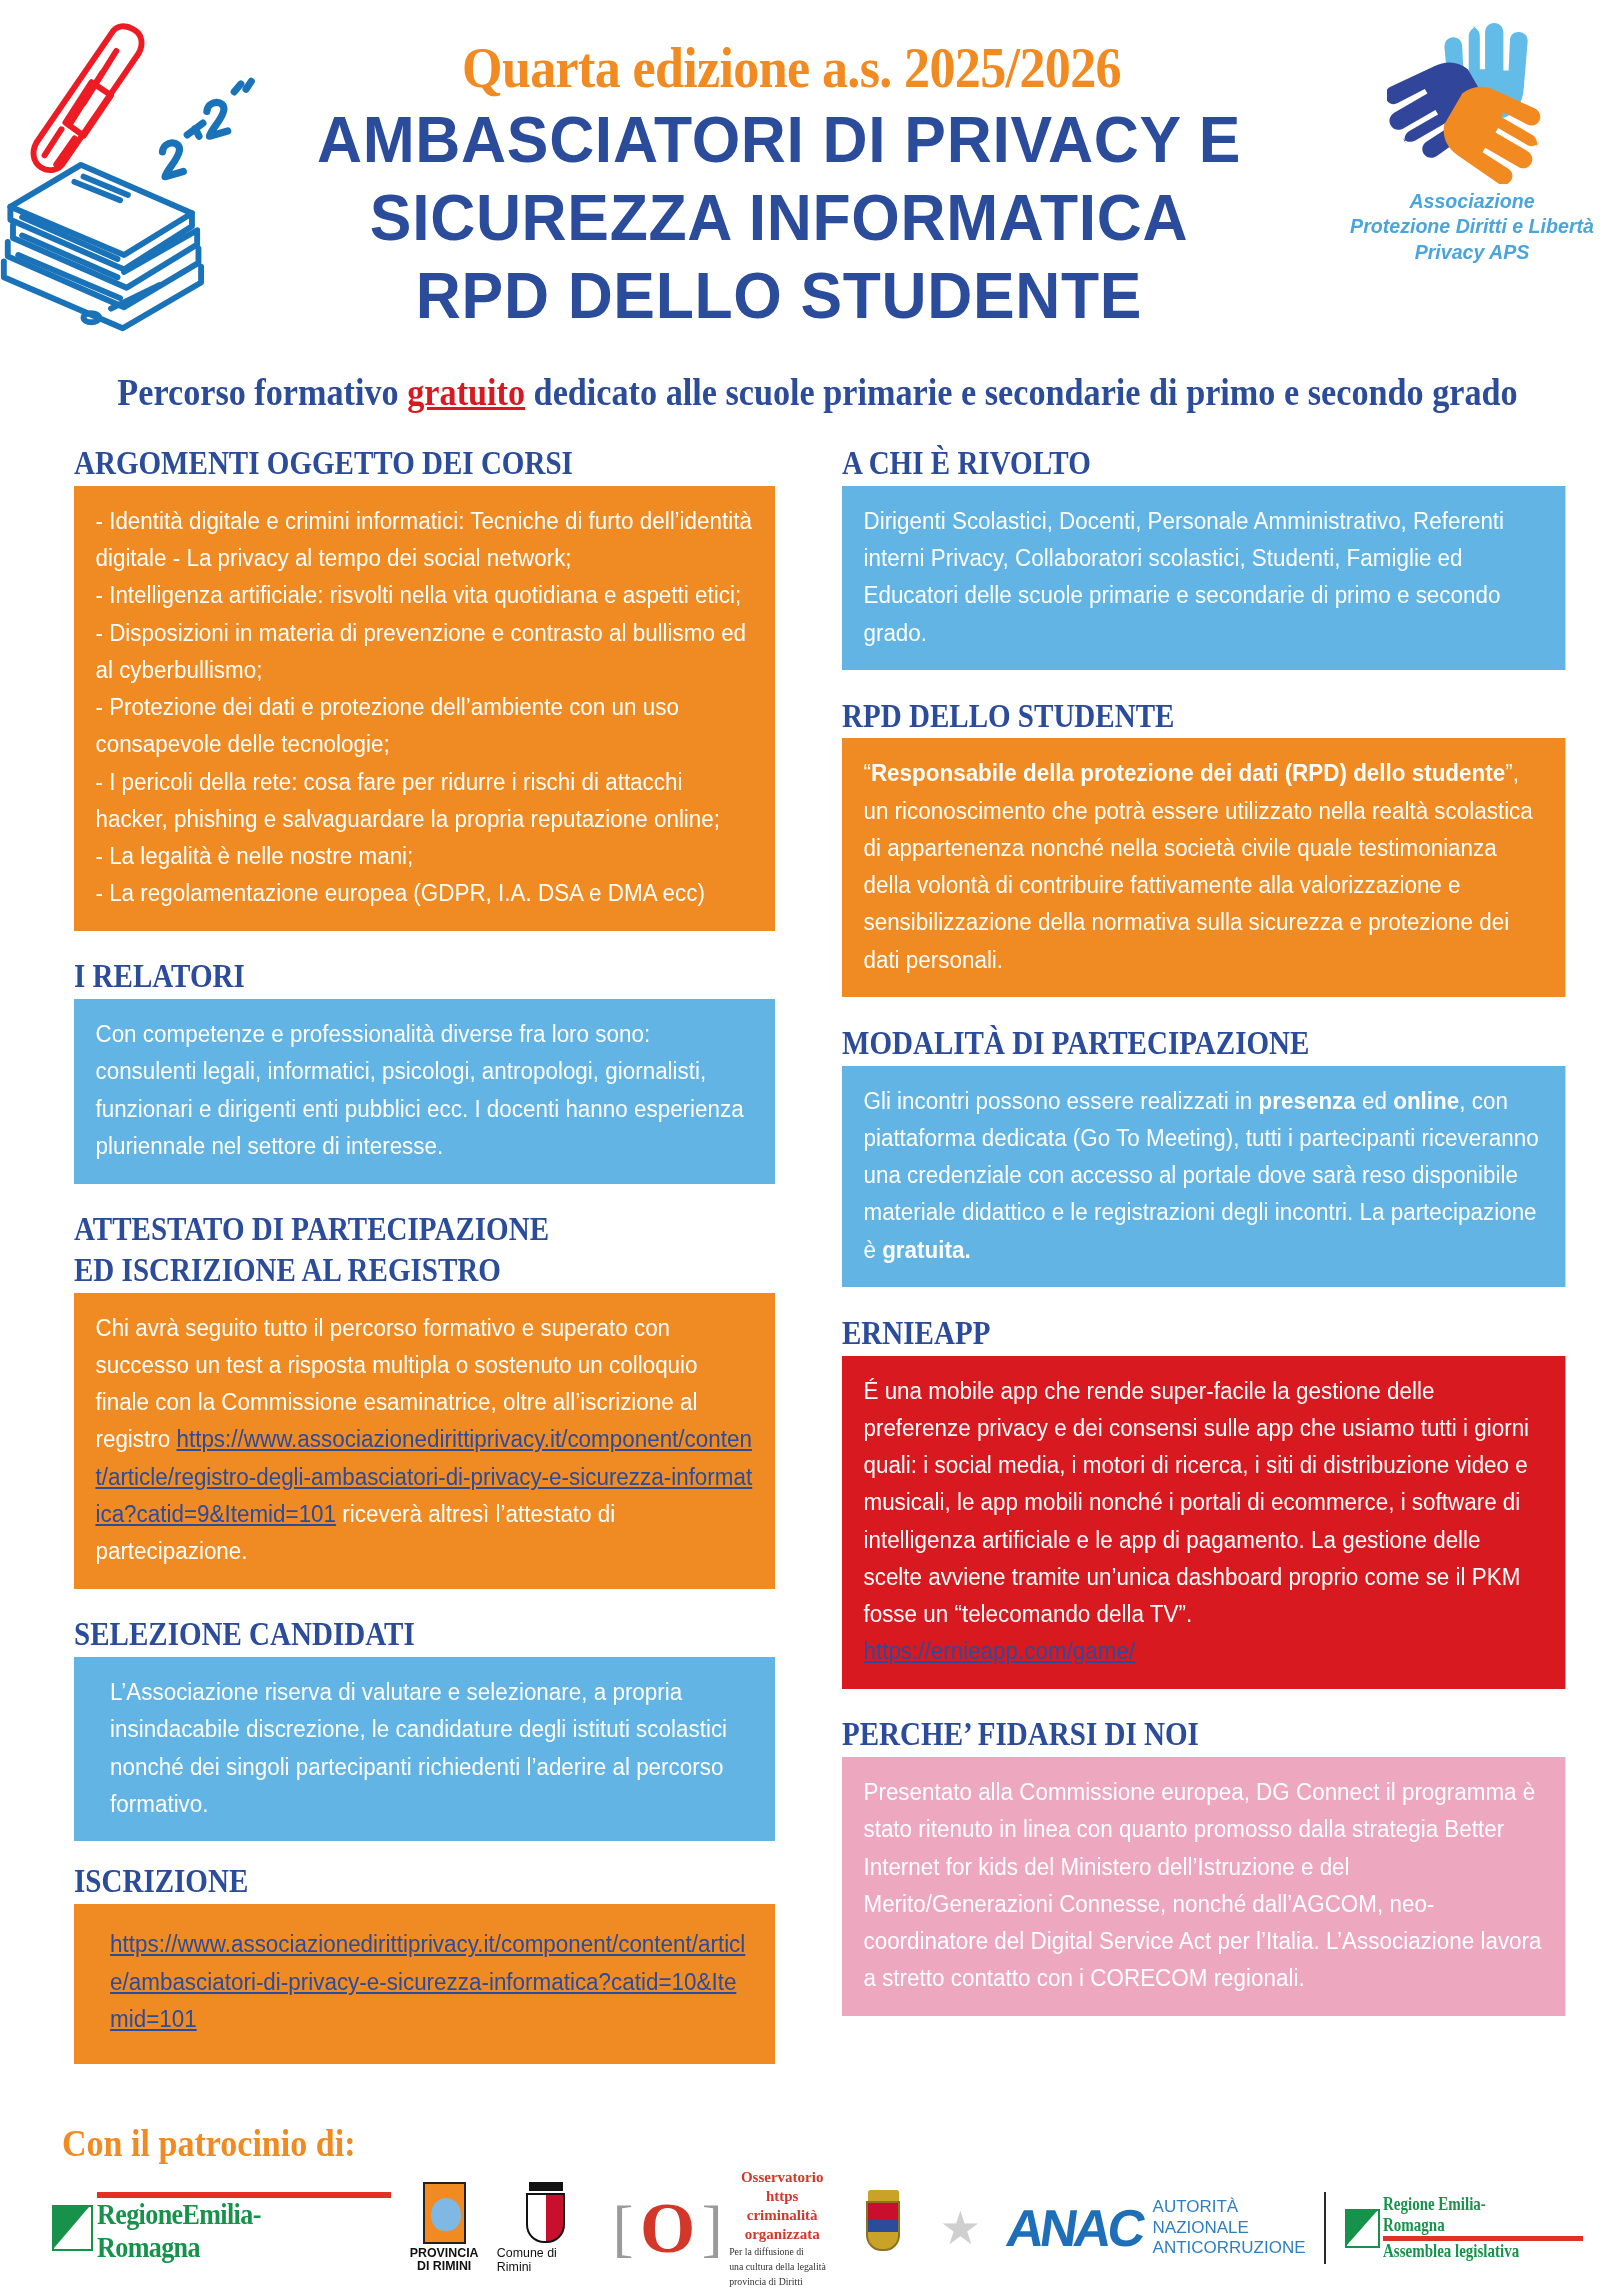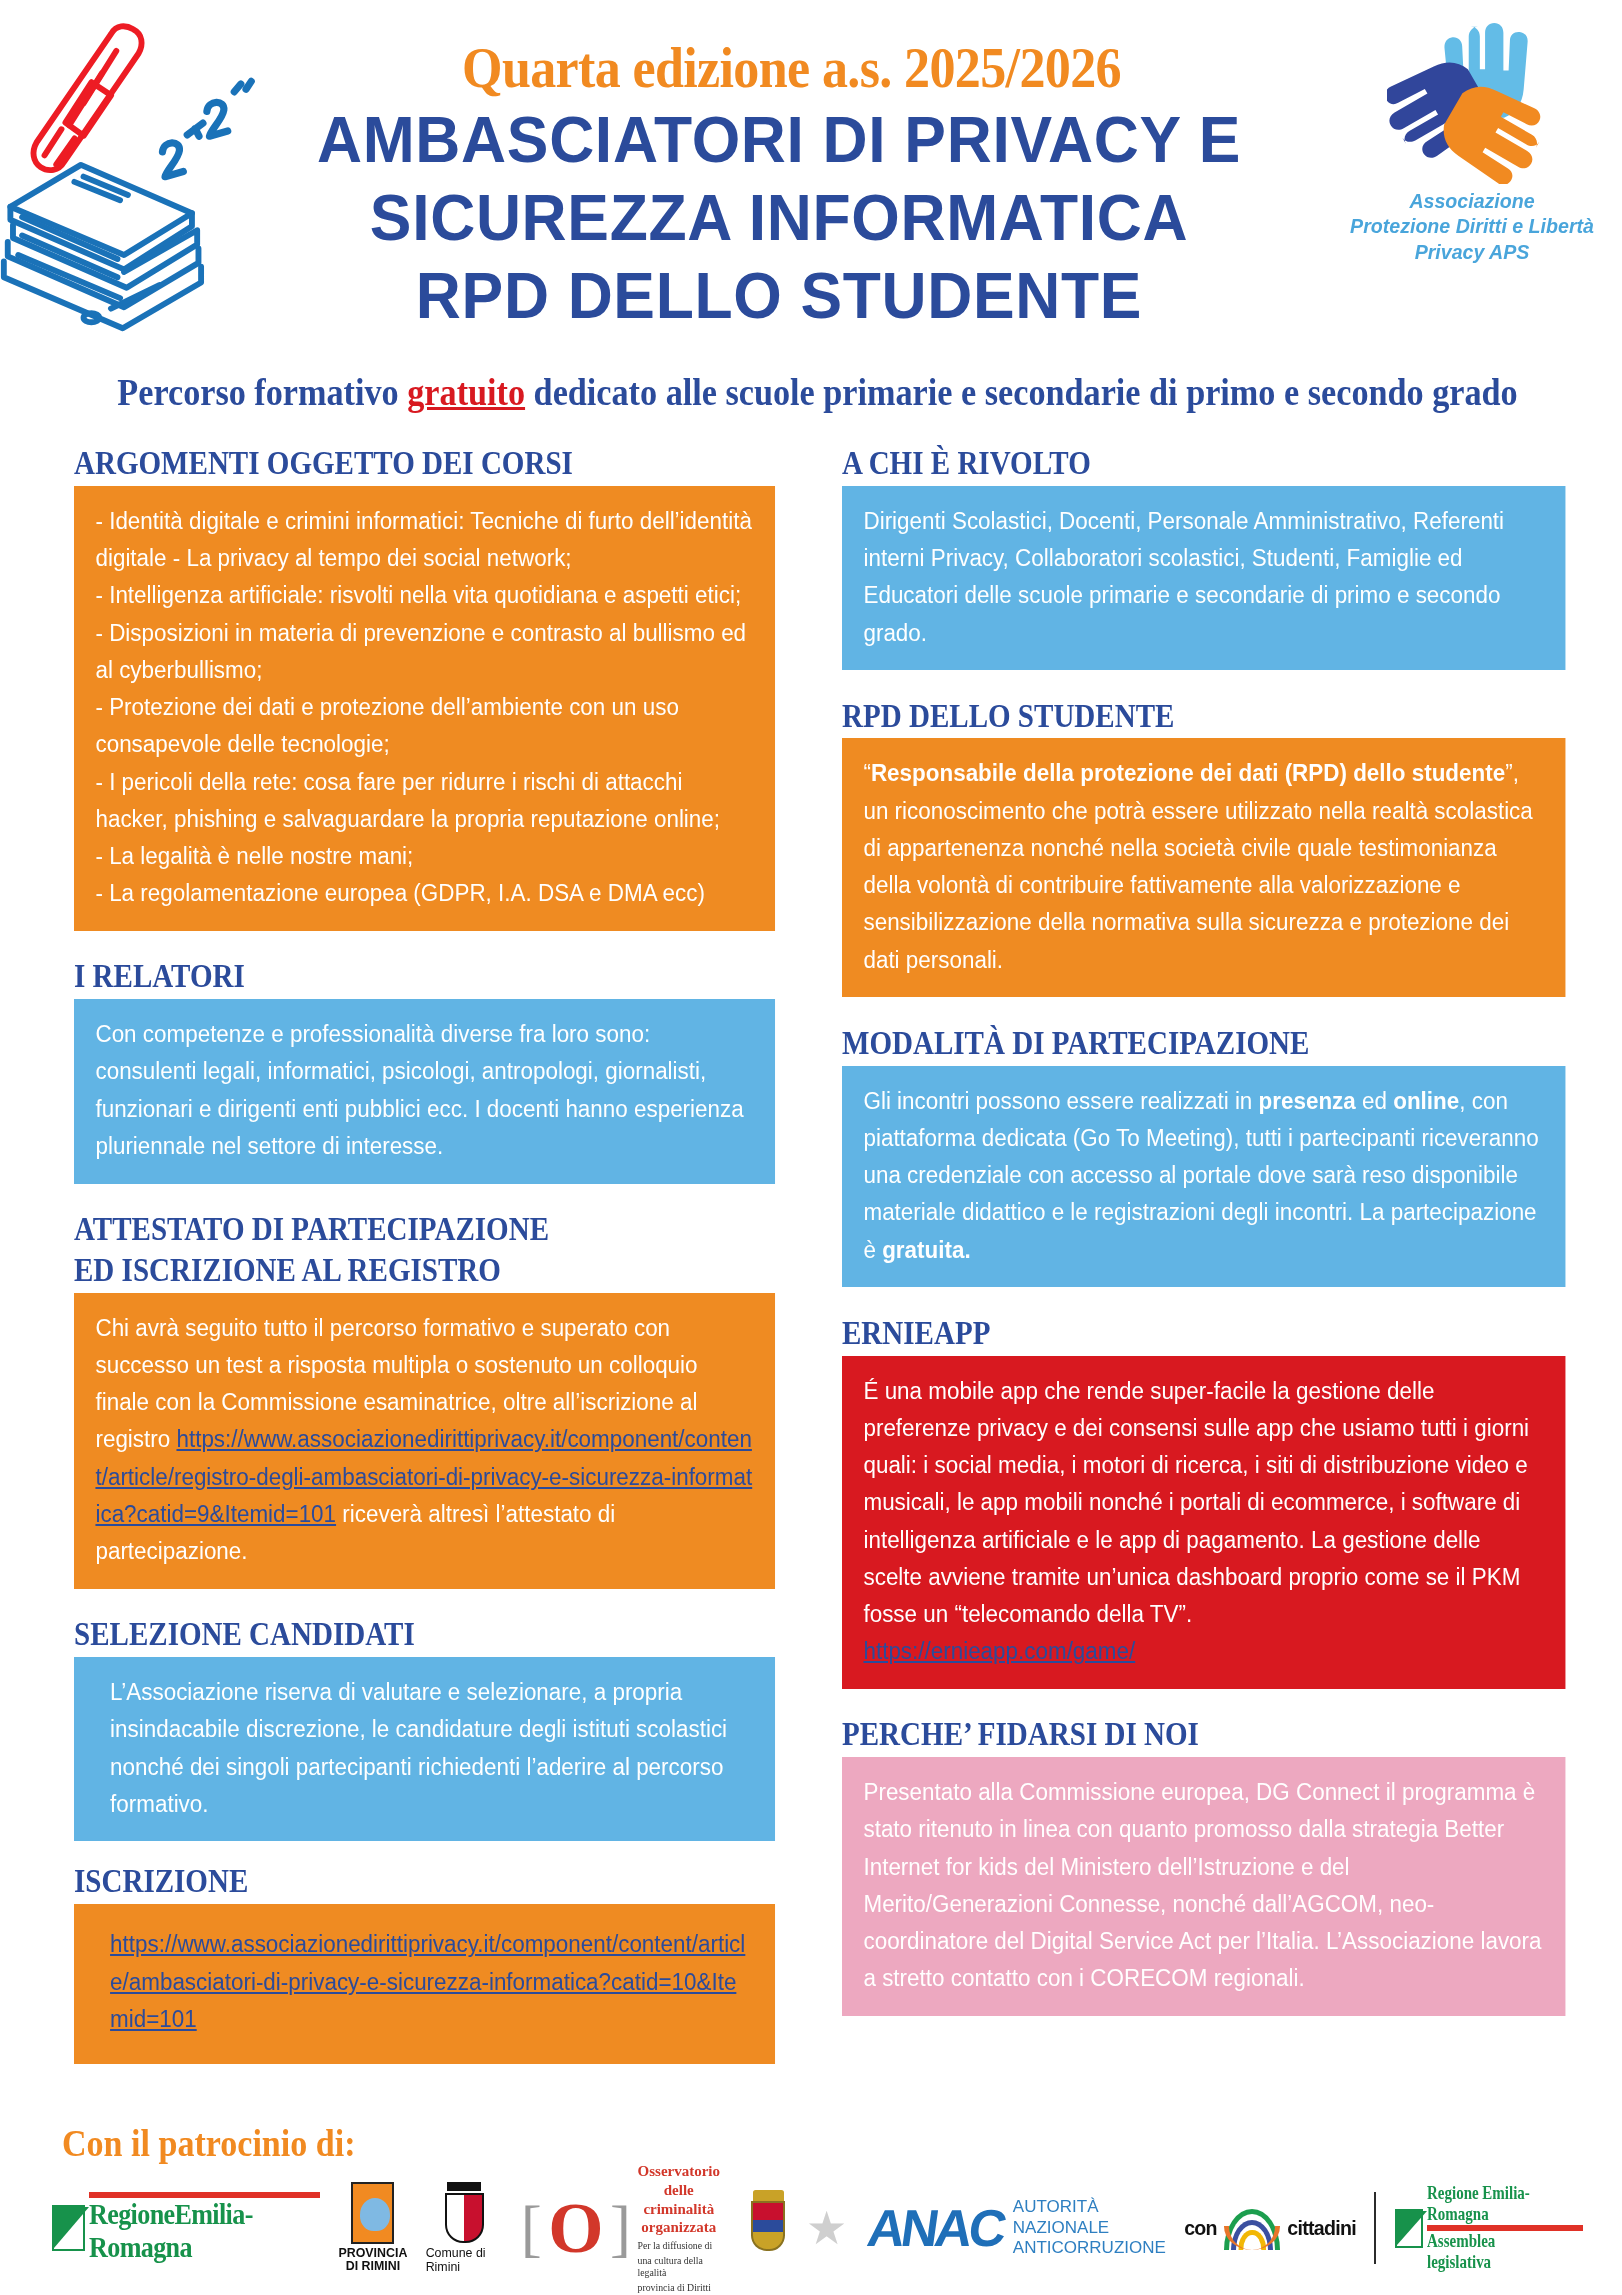--- a/index.html
+++ b/index.html
@@ -349,21 +349,21 @@
       <div class="shield"></div>
       <div class="lbl">Comune di Rimini</div>
     </div>
 
     <div class="logo oss">
       <span class="bracket">[</span>
       <span class="o">O</span>
       <span class="bracket">]</span>
       <div class="txt">
         <div class="t1">Osservatorio</div>
-        <div class="t1">delle criminalità</div>
+        <div class="t1">https criminalità</div>
         <div class="t1">organizzata</div>
         <div class="t2">Per la diffusione di</div>
         <div class="t2">una cultura della legalità</div>
         <div class="t2">provincia di Diritti</div>
       </div>
     </div>
 
     <div class="logo ps">
       <div class="crown"></div>
       <div class="shield"></div>
@@ -375,30 +375,20 @@
 
     <div class="logo anac">
       <span class="mark">ANAC</span>
       <span class="lines">
         <div>AUTORITÀ</div>
         <div>NAZIONALE</div>
         <div>ANTICORRUZIONE</div>
       </span>
     </div>
 
-    <div class="logo concit">
-      <span class="lbl">con</span>
-      <span class="arcs">
-        <span class="arc" style="width:56px;height:41px;border-width:5.9px;border-color:#1C9E4E;"></span>
-        <span class="arc" style="width:42px;height:30px;border-width:5.9px;border-color:#3B4FA0;"></span>
-        <span class="arc" style="width:27.5px;height:19.6px;border-width:5.9px;border-color:#F2B705;"></span>
-        <span class="arc" style="width:56px;height:23.6px;border-width:5.9px;border-color:#E8752A;border-top:none;border-radius:0 0 50% 50% / 0 0 100% 100%;"></span>
-      </span>
-      <span class="lbl">cittadini</span>
-    </div>
 
     <div class="divider"></div>
 
     <div class="logo rer2">
       <div class="flagbox"></div>
       <div>
         <div class="n1">Regione Emilia-Romagna</div>
         <div class="bar"></div>
         <div class="n2">Assemblea legislativa</div>
       </div>

